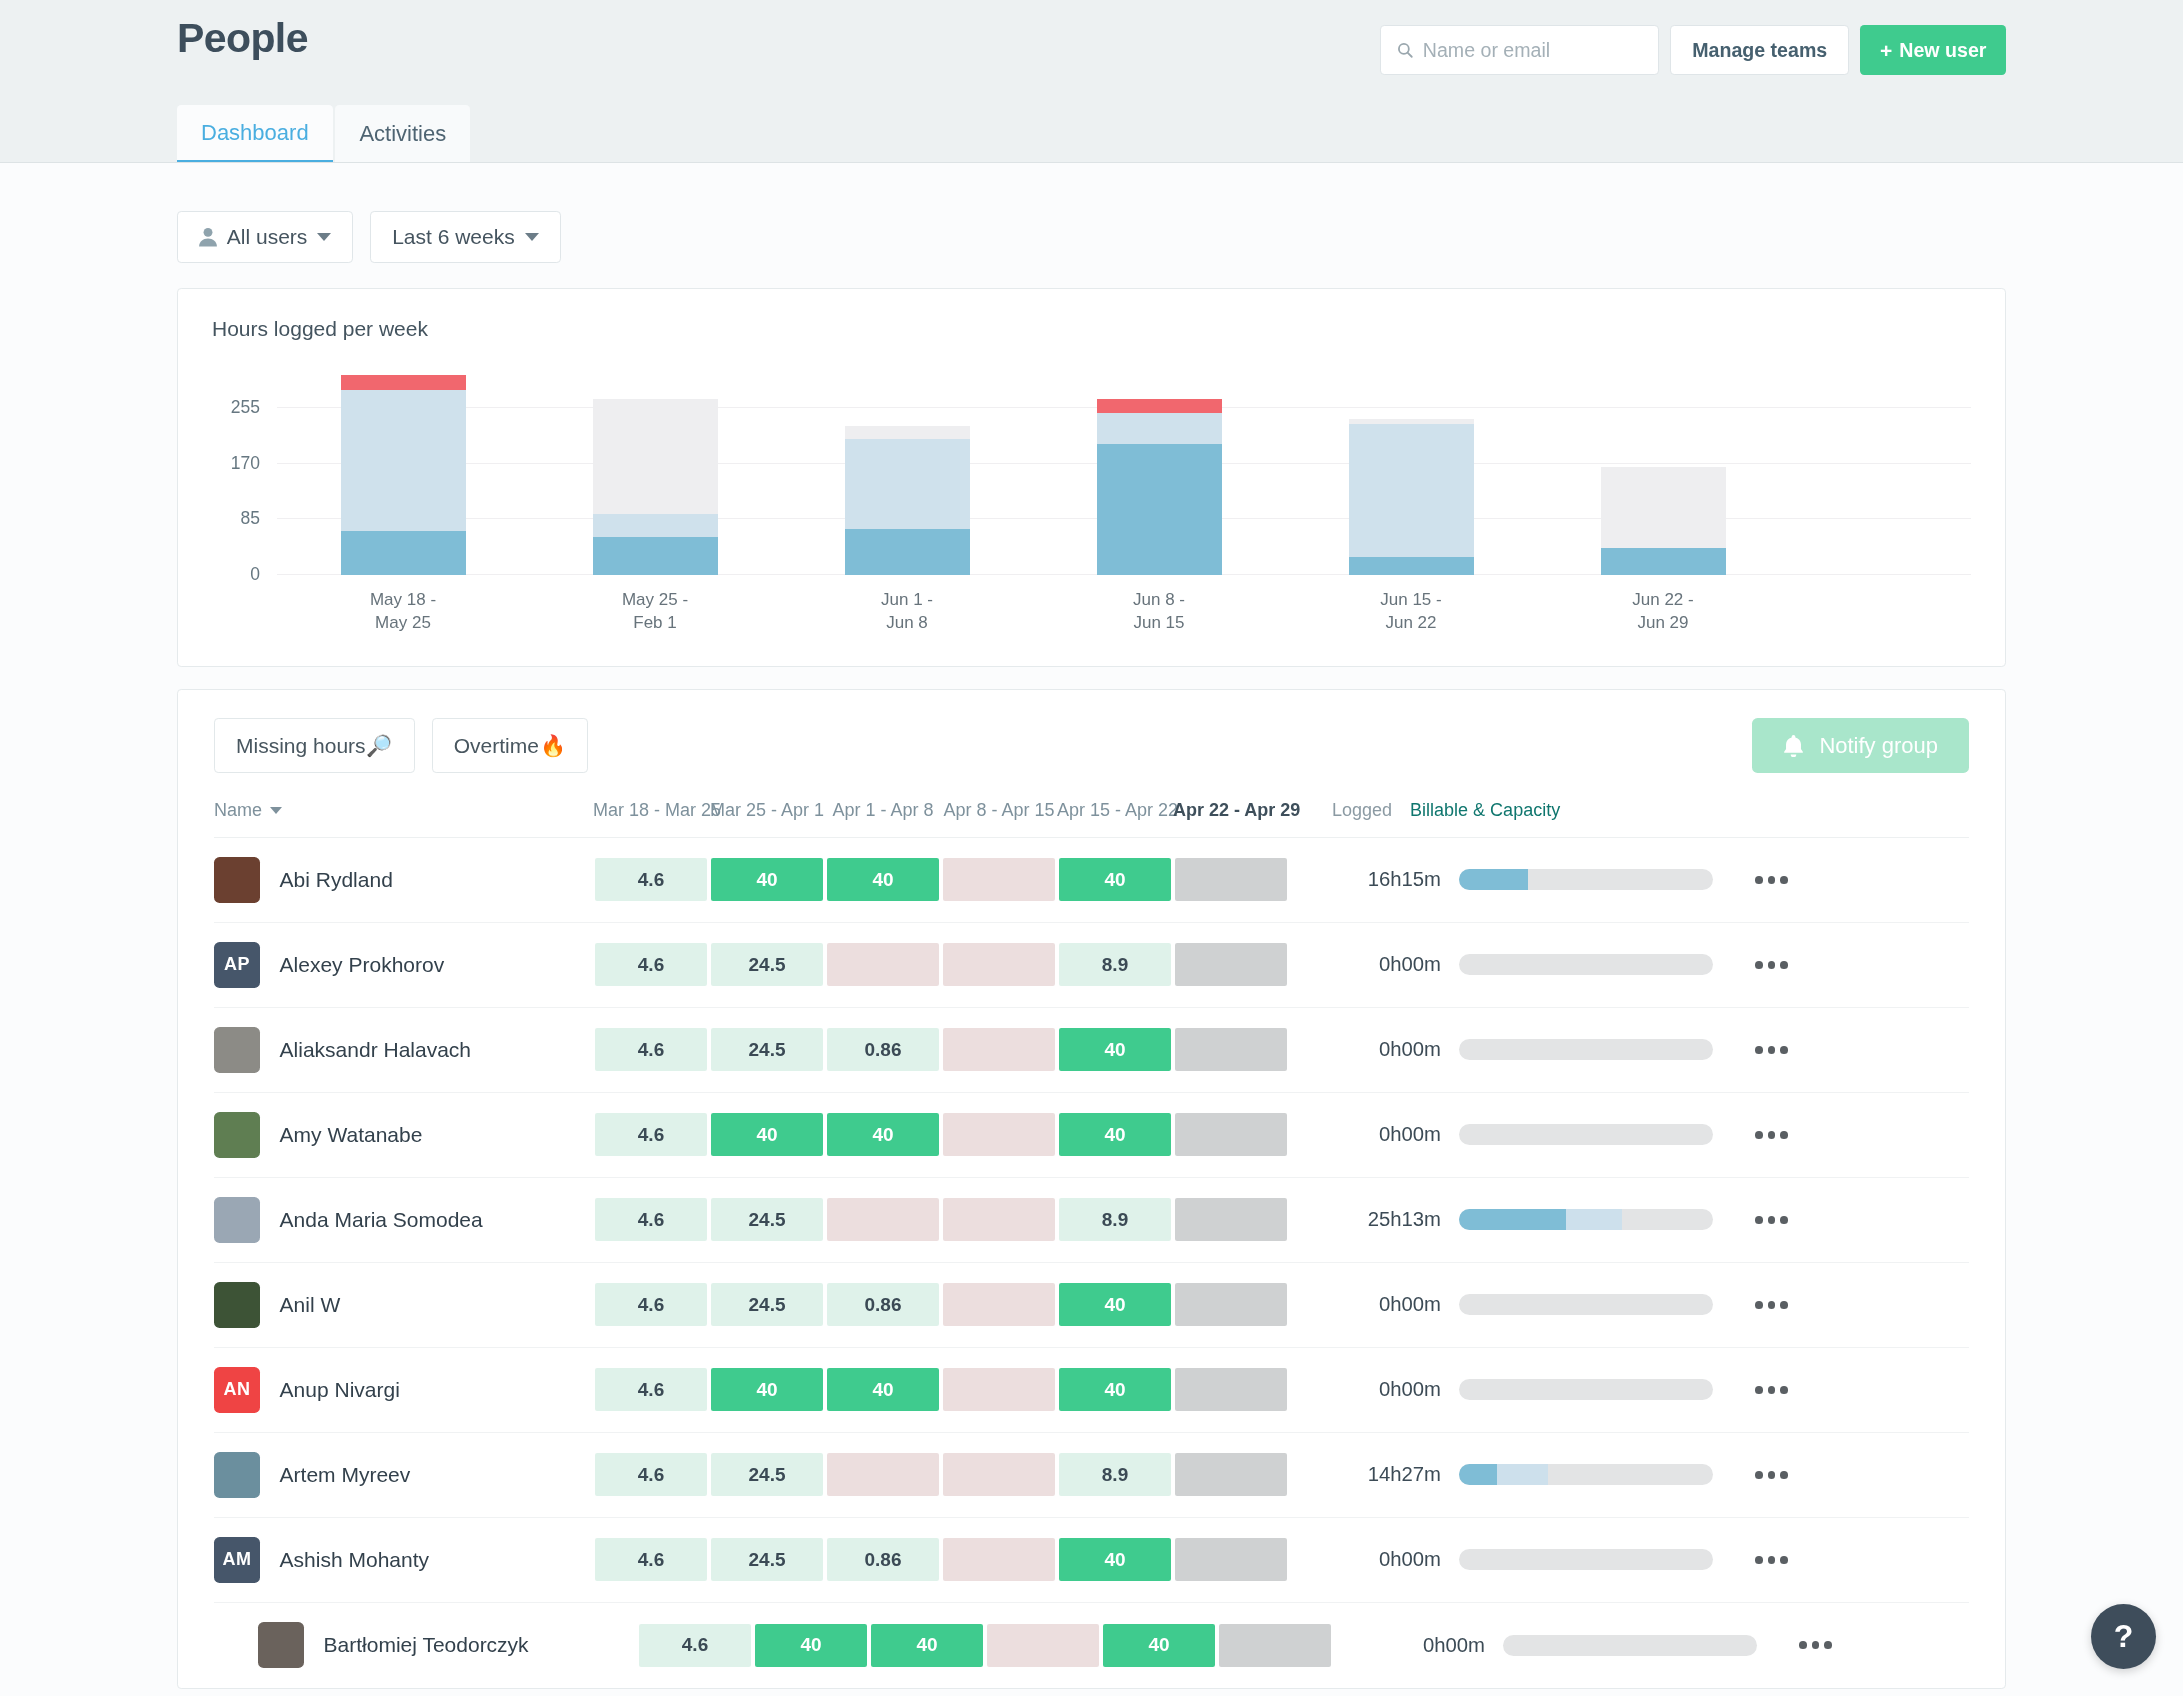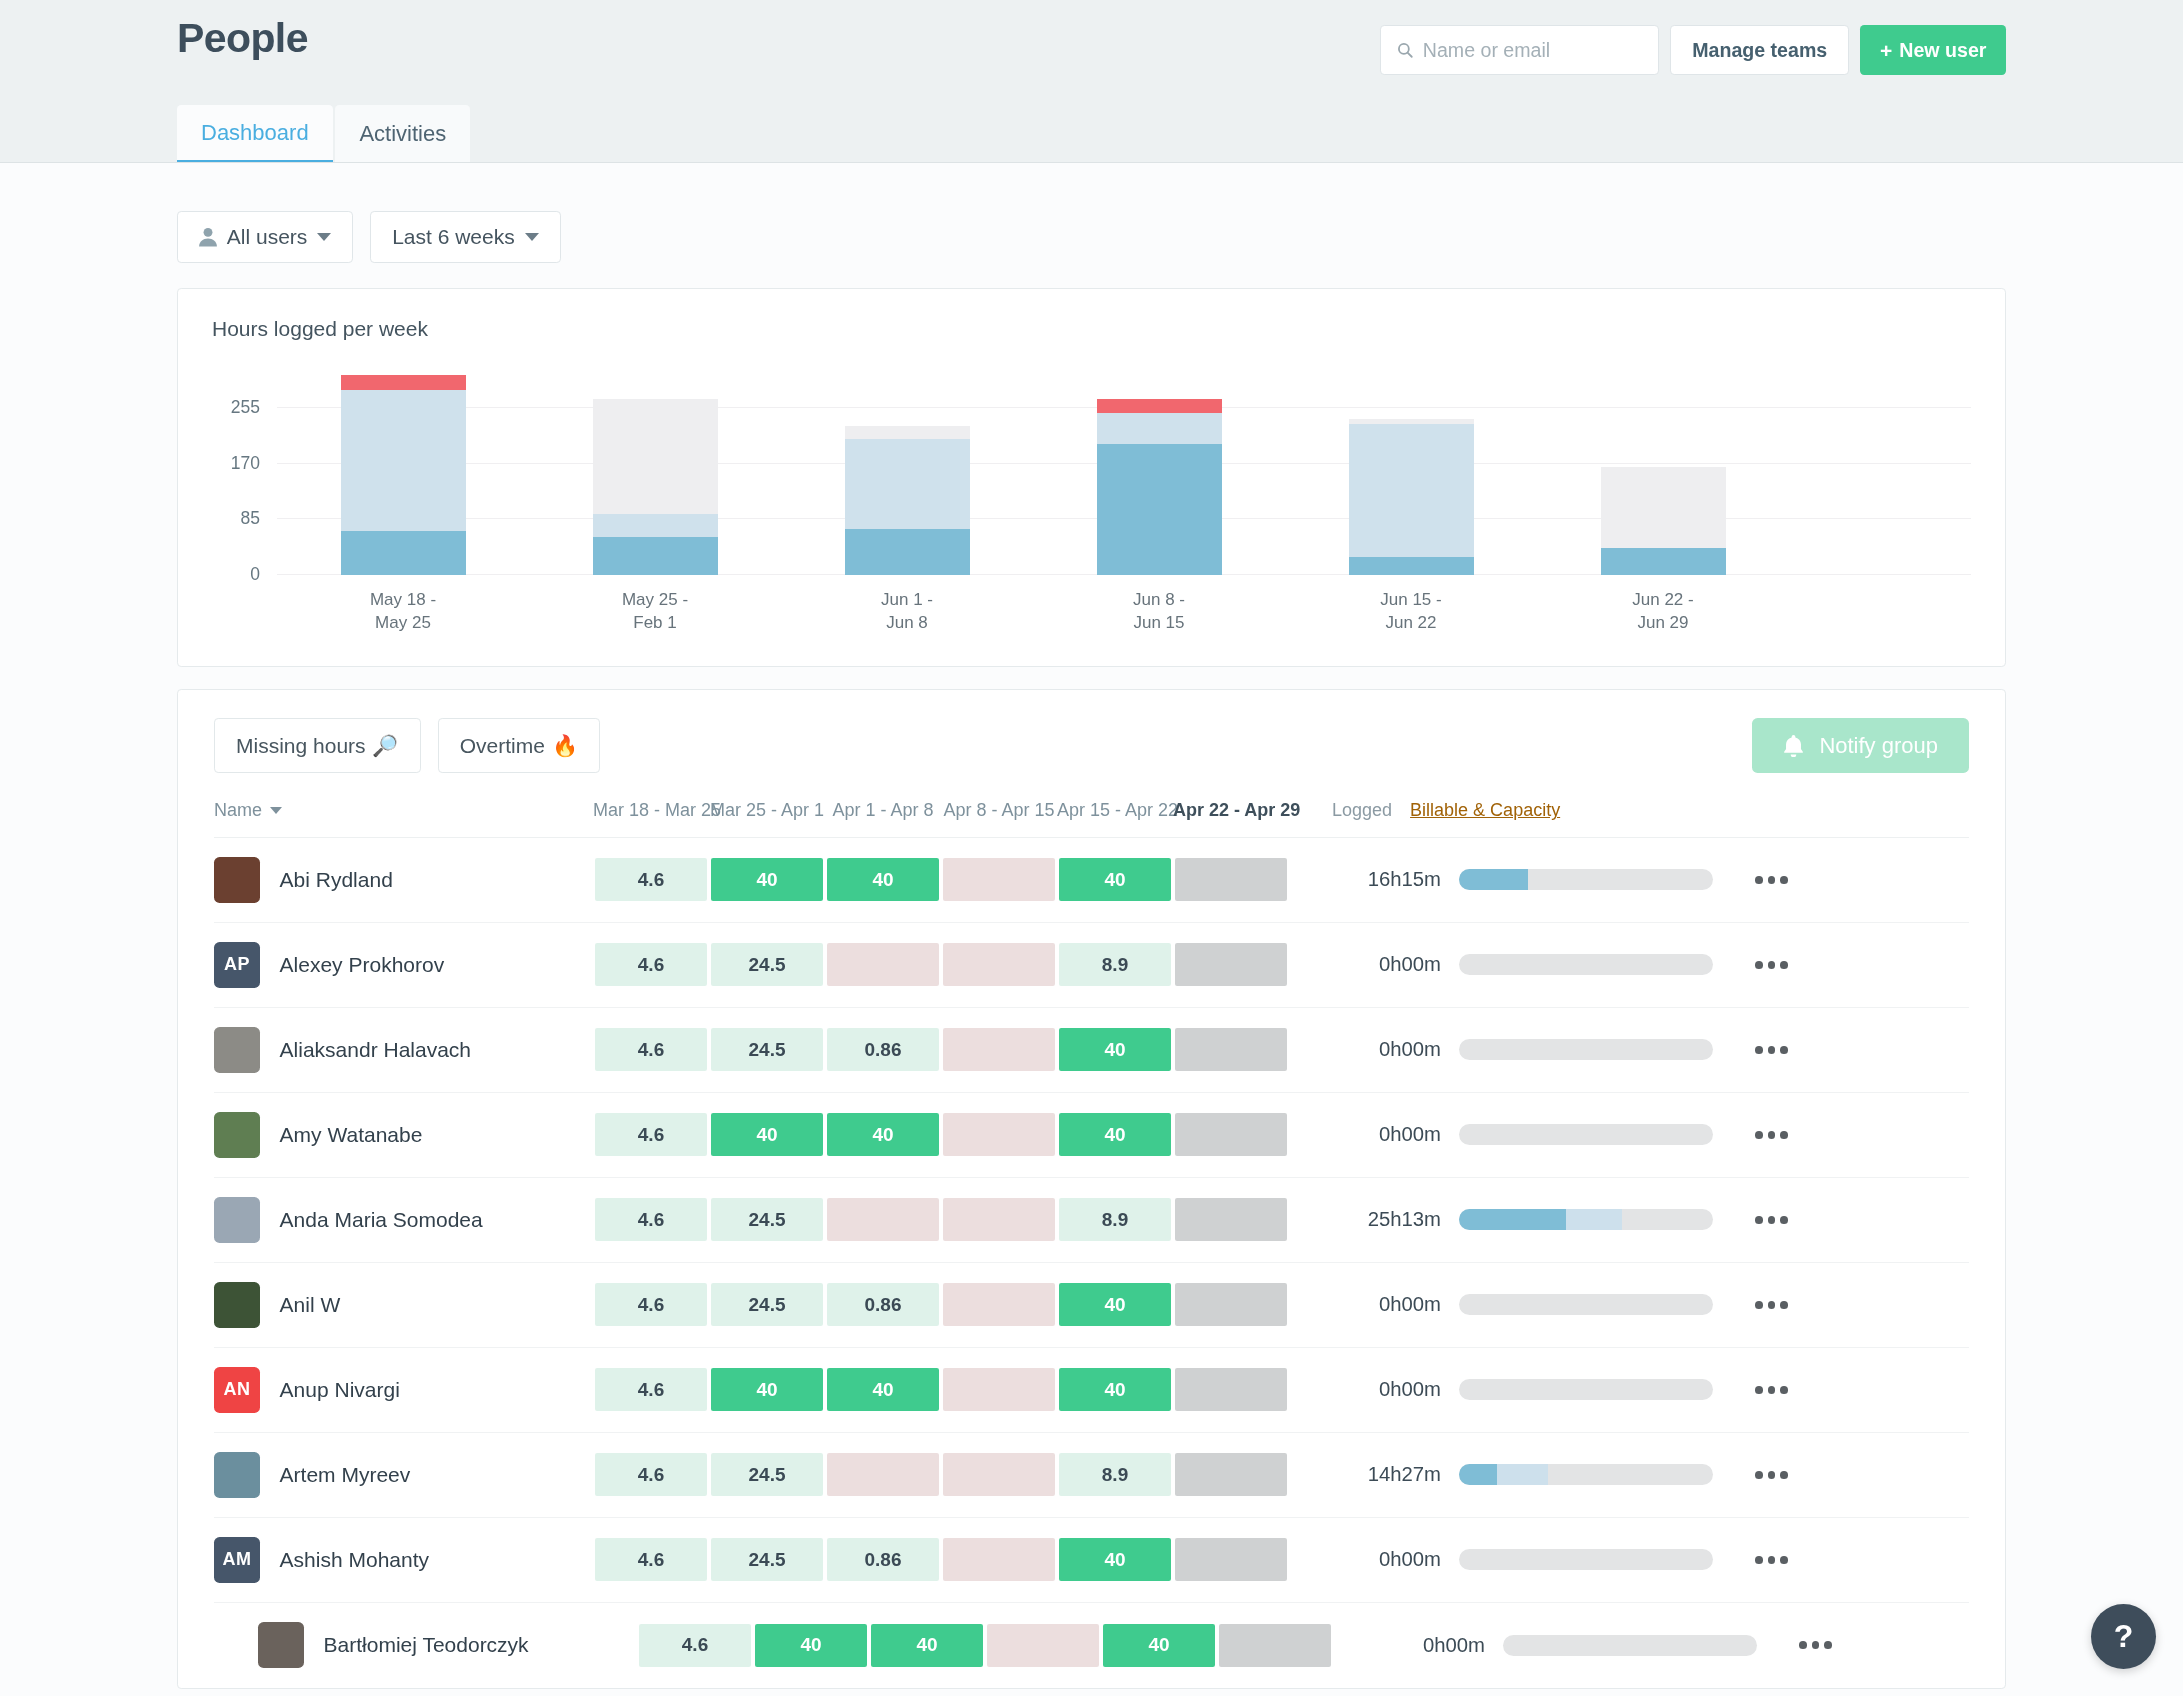--- a/index.html
+++ b/index.html
@@ -245,21 +245,21 @@
   }
   .toolbar-left { display: flex; gap: 17px; }
   .chip {
     height: 55px;
     background: #ffffff;
     border: 0.7px solid #e2e8ea;
     border-radius: 4.2px;
     padding: 0 21px;
     display: flex;
     align-items: center;
-    gap: 7px;
+    gap: 1px;
     font-size: 21px;
     color: #48565f;
     cursor: pointer;
     font-family: "Liberation Sans", sans-serif;
   }
   .chip .emoji { font-size: 21px; line-height: 1; }
   .btn-notify {
     height: 55px;
     background: #a9e6cb;
     border: none;
@@ -301,21 +301,21 @@
   .th-current { color: #3e4f5b; font-weight: 700; }
   .th-caret { width:0; height:0; border-left: 6.3px solid transparent;
               border-right: 6.3px solid transparent; border-top: 7.7px solid #7e919c; }
   .th-right {
     display: flex;
     align-items: center;
     gap: 18px;
     padding-left: 43px;
   }
   .th-logged { color: #8b9aa3; }
-  .th-billcap { color: #a16207; text-decoration: underline; }
+  .th-billcap { color: #0f766e; }
 
   .tbl-row {
     height: 85px;
     border-bottom: 0.7px solid #f0f2f3;
   }
   .tbl-row:last-child { border-bottom: none; padding-left: 44px; }
 
   .cell-name {
     display: flex;
     align-items: center;

